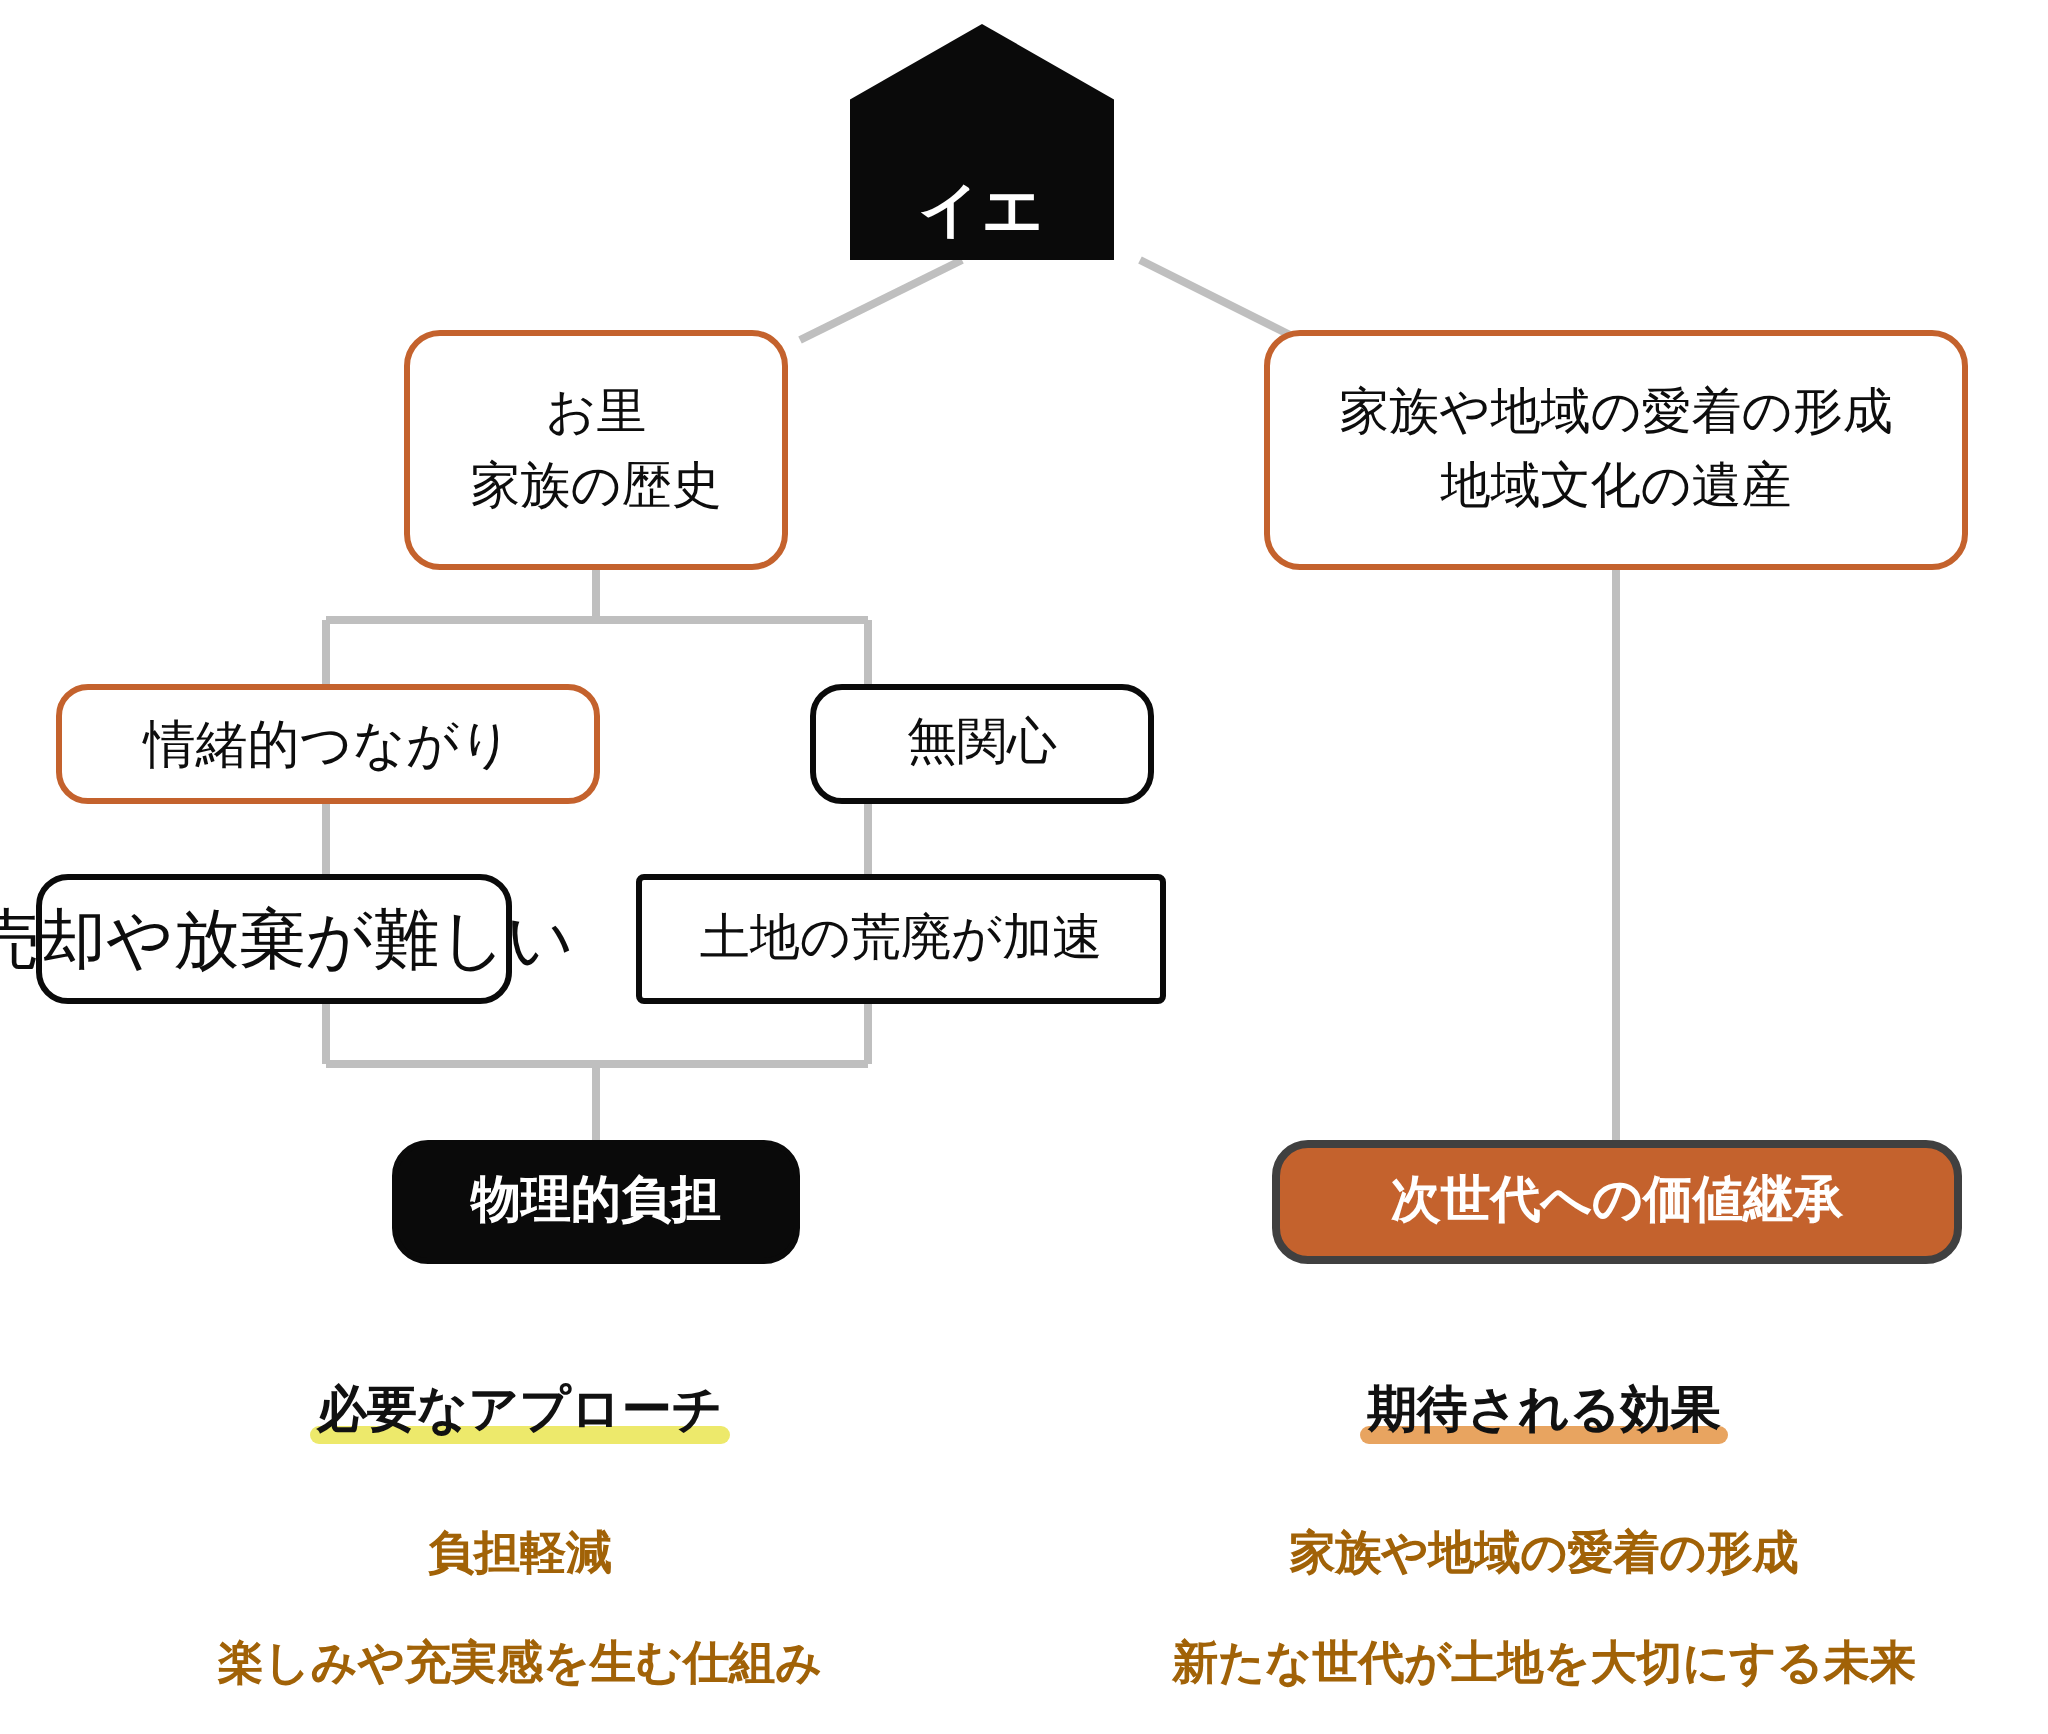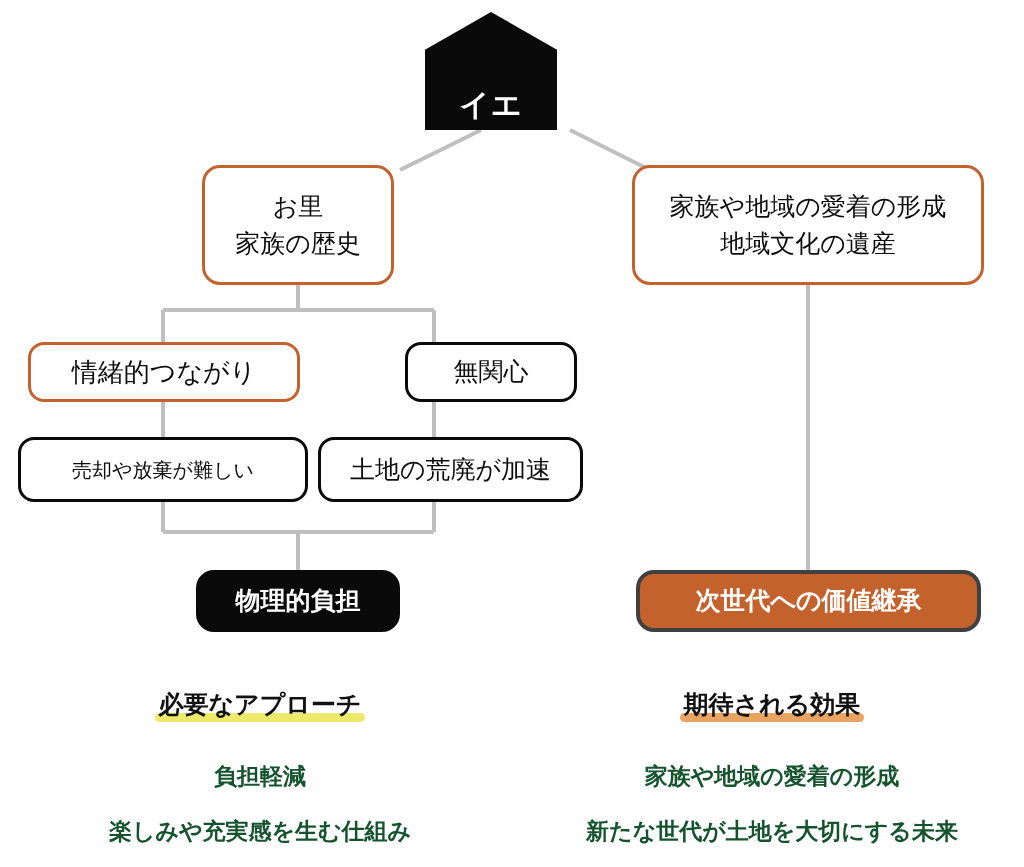--- a/index.html
+++ b/index.html
@@ -118,21 +118,21 @@
     bottom: 1px;
     height: 9px;
     border-radius: 5px;
     z-index: -1;
   }
   .hl-yellow { background: #EDE96B; }
   .hl-orange { background: #E8A460; }
   .footer-line {
     font-weight: 700;
     font-size: 23px;
-    color: #14532d;
+    color: #a16207;
     white-space: nowrap;
     text-align: right;
   }
 </style>
 </head>
 <body>
 
 <div id="canvas">
 
   <svg id="edges" viewBox="0 0 1024 867" xmlns="http://www.w3.org/2000/svg">
@@ -176,25 +176,25 @@
   </div>
 
   <div class="node n-outline-orange" style="left:28px; top:342px; width:272px; height:60px; border-radius:16px; font-size:26px;">
     <span class="line">情緒的つながり</span>
   </div>
 
   <div class="node n-outline-black" style="left:405px; top:342px; width:172px; height:60px; border-radius:16px; font-size:25px;">
     <span class="line">無関心</span>
   </div>
 
-  <div class="node n-outline-black" style="left:18px; top:437px; width:290px; height:65px; border-radius:16px; font-size:20px;">
+  <div class="node n-outline-black" style="left:18px; top:437px; width:238px; height:65px; border-radius:16px; font-size:33px;">
     <span class="line">売却や放棄が難しい</span>
   </div>
 
-  <div class="node n-outline-black" style="left:318px; top:437px; width:265px; height:65px; border-radius:16px; font-size:25px;">
+  <div class="node n-outline-black" style="left:318px; top:437px; width:265px; height:65px; border-radius:4px; font-size:25px;">
     <span class="line">土地の荒廃が加速</span>
   </div>
 
   <div class="node n-fill-black" style="left:196px; top:570px; width:204px; height:62px; border-radius:18px; font-size:25px;">
     <span class="line">物理的負担</span>
   </div>
 
   <div class="node n-fill-orange" style="left:636px; top:570px; width:345px; height:62px; border-radius:18px; font-size:25px;">
     <span class="line">次世代への価値継承</span>
   </div>

